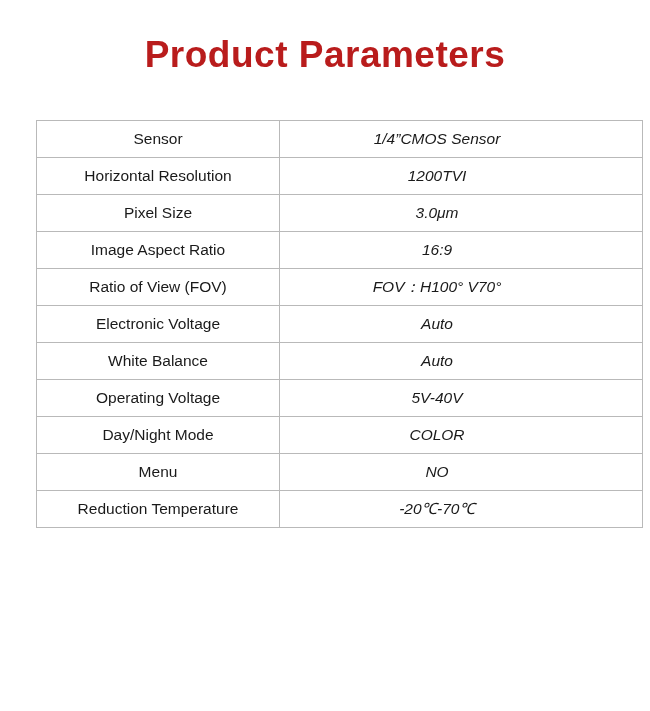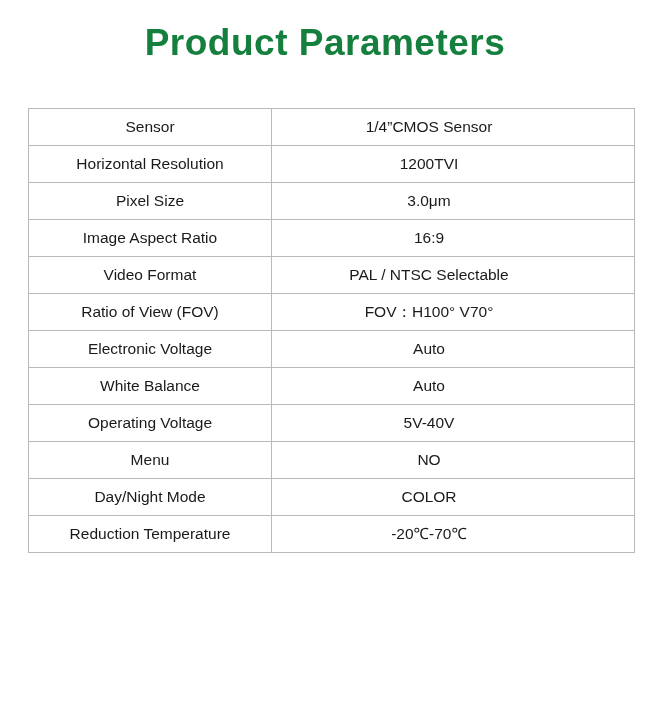--- a/index.html
+++ b/index.html
@@ -18,30 +18,30 @@
     width: 650px;
     height: 711px;
     position: relative;
     box-sizing: border-box;
   }
   .title {
     text-align: center;
     font-size: 37px;
     font-weight: bold;
     letter-spacing: 0.5px;
-    color: #15803d;
-    margin: 0;
+    color: #b91c1c;
+    margin: 12px;
     padding-top: 20px;
     padding-bottom: 0;
     line-height: 1.25;
     font-family: "Liberation Sans", sans-serif;
   }
   .table-wrap {
     position: absolute;
-    left: 28px;
+    left: 36px;
     top: 108px;
     width: 594px;
   }
   table.params {
     border-collapse: collapse;
     width: 594px;
     table-layout: fixed;
     background: #ffffff;
   }
   table.params td {
@@ -56,20 +56,21 @@
     overflow: hidden;
   }
   table.params td.label {
     width: 234px;
     text-align: center;
   }
   table.params td.value {
     width: 358px;
     text-align: center;
     padding-left: 0;
+    font-style: italic;
   }
   
   table.params td.value span {
     display: inline-block;
     transform: translateX(-22px);
   }
 </style>
 </head>
 <body>
 
@@ -94,24 +95,20 @@
         <tr>
           <td class="label">Pixel Size</td>
           <td class="value"><span>3.0μm</span></td>
         </tr>
 
         <tr>
           <td class="label">Image Aspect Ratio</td>
           <td class="value"><span>16:9</span></td>
         </tr>
 
-        <tr>
-          <td class="label">Video Format</td>
-          <td class="value"><span>PAL / NTSC  Selectable</span></td>
-        </tr>
 
         <tr>
           <td class="label">Ratio of View (FOV)</td>
           <td class="value"><span>FOV：H100°    V70°</span></td>
         </tr>
 
         <tr>
           <td class="label">Electronic Voltage</td>
           <td class="value"><span>Auto</span></td>
         </tr>
@@ -122,27 +119,27 @@
           <td class="value"><span>Auto</span></td>
         </tr>
 
         <tr>
           <td class="label">Operating Voltage</td>
           <td class="value"><span>5V-40V</span></td>
         </tr>
 
 
         <tr>
-          <td class="label">Menu</td>
-          <td class="value"><span>NO</span></td>
+          <td class="label">Day/Night Mode</td>
+          <td class="value"><span>COLOR</span></td>
         </tr>
 
         <tr>
-          <td class="label">Day/Night Mode</td>
-          <td class="value"><span>COLOR</span></td>
+          <td class="label">Menu</td>
+          <td class="value"><span>NO</span></td>
         </tr>
 
         <tr>
           <td class="label">Reduction Temperature</td>
           <td class="value"><span>-20℃-70℃</span></td>
         </tr>
 
 
 
       </tbody>

